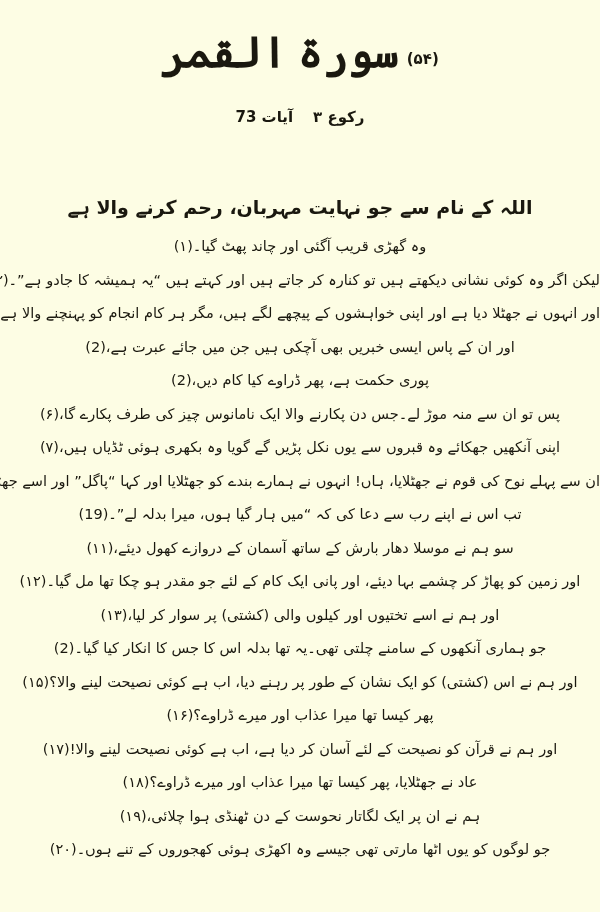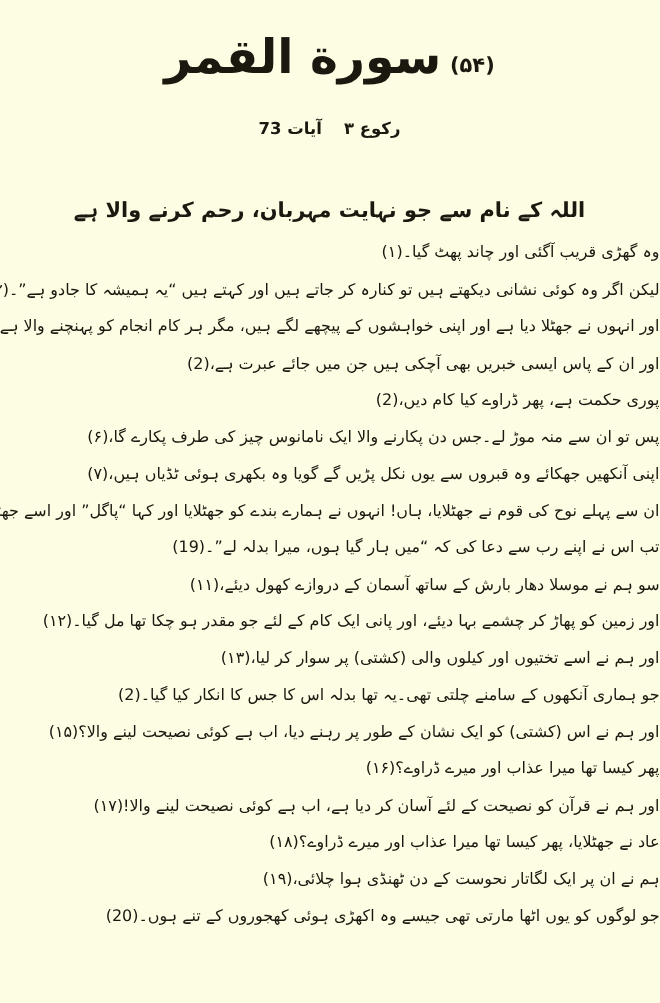--- a/index.html
+++ b/index.html
@@ -24,48 +24,48 @@
   }
   .title-row {
     display: flex;
     direction: rtl;
     justify-content: center;
     align-items: center;
     gap: 8px;
     height: 76px;
   }
   .surah-number {
-    font-size: 19px;
+    font-size: 15px;
     font-weight: bold;
     margin-top: 14px;
   }
   .surah-title {
     font-size: 43px;
     font-weight: bold;
     line-height: 1;
+    font-family: Liberation Serif, serif;
   }
   .meta-row {
     display: flex;
     direction: rtl;
     justify-content: center;
     align-items: baseline;
     gap: 20px;
     margin-top: 18px;
     font-size: 15px;
     font-weight: bold;
   }
   .bismillah {
-    margin-top: 52px;
+    margin-top: 68px;
     font-size: 19px;
     font-weight: bold;
     line-height: 26px;
   }
   .verses {
     margin-top: 10px;
-    text-align: right;
   }
   .verse {
     line-height: 33.5px;
     font-size: 14.5px;
     white-space: nowrap;
     direction: rtl;
   }
 </style>
 </head>
 <body style="background: rgb(253, 253, 228); color: rgb(26, 24, 15);">
@@ -96,16 +96,16 @@
       <div class="verse">تب اس نے اپنے رب سے دعا کی کہ “میں ہار گیا ہوں، میرا بدلہ لے”۔(19)</div>
       <div class="verse">سو ہم نے موسلا دھار بارش کے ساتھ آسمان کے دروازے کھول دیئے،(۱۱)</div>
       <div class="verse">اور زمین کو پھاڑ کر چشمے بہا دیئے، اور پانی ایک کام کے لئے جو مقدر ہو چکا تھا مل گیا۔(۱۲)</div>
       <div class="verse">اور ہم نے اسے تختیوں اور کیلوں والی (کشتی) پر سوار کر لیا،(۱۳)</div>
       <div class="verse">جو ہماری آنکھوں کے سامنے چلتی تھی۔یہ تھا بدلہ اس کا جس کا انکار کیا گیا۔(2)</div>
       <div class="verse">اور ہم نے اس (کشتی) کو ایک نشان کے طور پر رہنے دیا، اب ہے کوئی نصیحت لینے والا؟(۱۵)</div>
       <div class="verse">پھر کیسا تھا میرا عذاب اور میرے ڈراوے؟(۱۶)</div>
       <div class="verse">اور ہم نے قرآن کو نصیحت کے لئے آسان کر دیا ہے، اب ہے کوئی نصیحت لینے والا!(۱۷)</div>
       <div class="verse">عاد نے جھٹلایا، پھر کیسا تھا میرا عذاب اور میرے ڈراوے؟(۱۸)</div>
       <div class="verse">ہم نے ان پر ایک لگاتار نحوست کے دن ٹھنڈی ہوا چلائی،(۱۹)</div>
-      <div class="verse">جو لوگوں کو یوں اٹھا مارتی تھی جیسے وہ اکھڑی ہوئی کھجوروں کے تنے ہوں۔(20)</div>
+      <div class="verse">جو لوگوں کو یوں اٹھا مارتی تھی جیسے وہ اکھڑی ہوئی کھجوروں کے تنے ہوں۔(۲۰)</div>
     </div>
 
 </div>
 
 </body></html>

